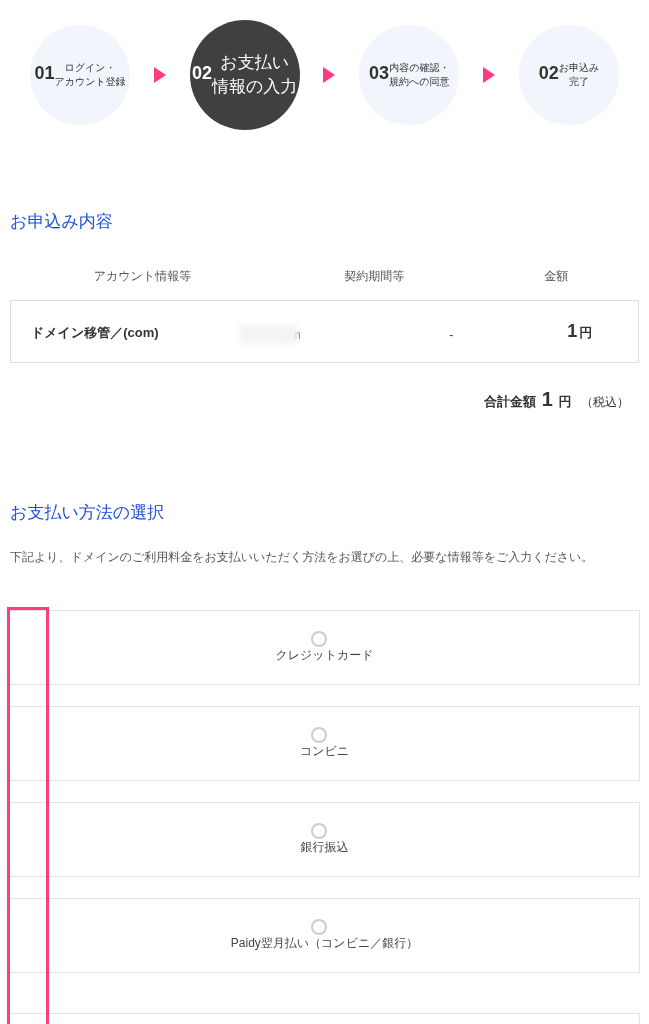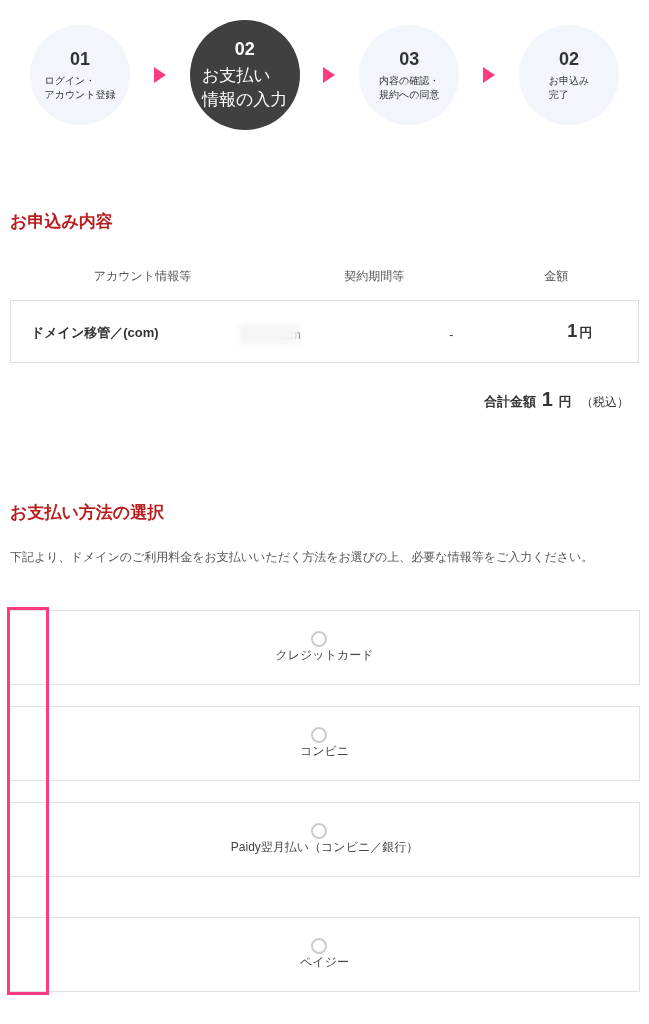--- a/index.html
+++ b/index.html
@@ -16,24 +16,24 @@
       justify-content: space-between;
       padding: 0 20px;
       margin-bottom: 80px;
     }
     .step {
       width: 100px;
       height: 100px;
       border-radius: 50%;
       background: #f2f5fb;
       display: flex;
-      flex-direction: column;
+      flex-direction: row;
       justify-content: center;
       align-items: center;
-      text-align: left;
+      text-align: center;
     }
     .step.active {
       background: #404040;
       color: #fff;
       width: 110px;
       height: 110px;
     }
     .step-num {
       font-size: 18px;
       font-weight: bold;
@@ -46,23 +46,23 @@
     }
     .step.active .step-label { font-size: 17px; }
     .arrow {
       width: 0; height: 0;
       border-top: 8px solid transparent;
       border-bottom: 8px solid transparent;
       border-left: 12px solid #ff3c82;
     }
     h2 {
       font-size: 17px;
-      font-weight: bold;
+      font-weight: normal;
       margin-bottom: 25px;
-      color: #b91c1c;
+      color: #1d4ed8;
       margin-top: 14px;
     }
     .table-header {
       display: flex;
       padding: 10px 0 15px;
       font-size: 12px;
       color: #555;
       text-align: center;
     }
     .col1 { flex: 1.4; }
@@ -198,19 +198,23 @@
   <div class="opt-row">
     <span class="radio"></span>
     <span>クレジットカード</span>
   </div>
   <div class="opt-row">
     <span class="radio"></span>
     <span>コンビニ</span>
   </div>
   <div class="opt-row">
     <span class="radio"></span>
+    <span>銀行振込</span>
+  </div>
+  <div class="opt-row">
+    <span class="radio"></span>
     <span>Paidy翌月払い（コンビニ／銀行）</span>
   </div>
   <div class="opt-row">
     <span class="radio"></span>
     <span>ペイジー</span>
   </div>
 </div>
 
 </body></html>

